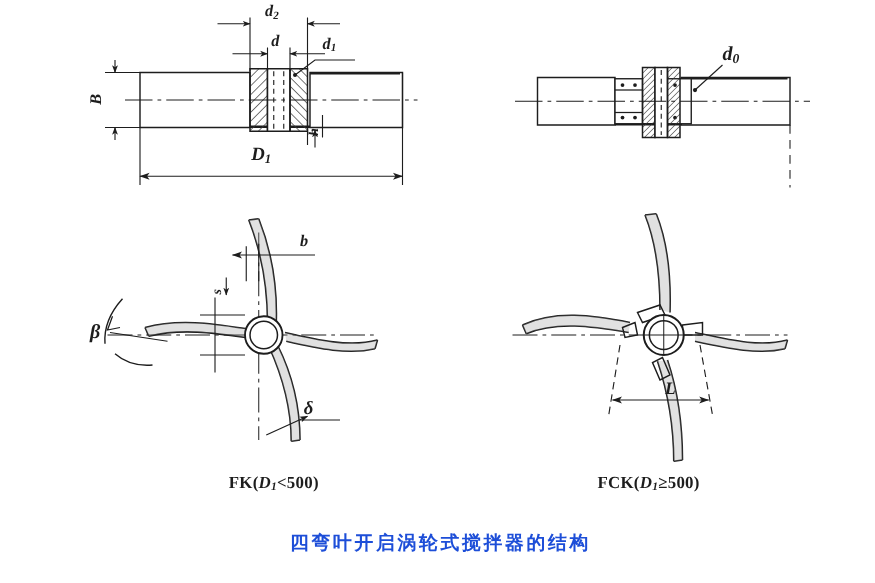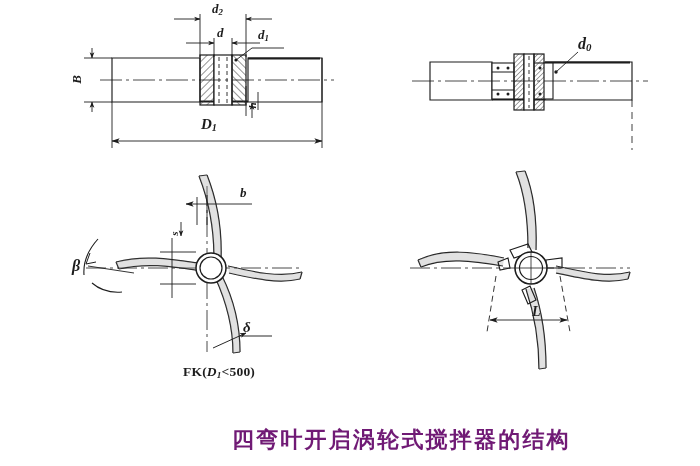--- a/index.html
+++ b/index.html
@@ -50,22 +50,22 @@
     white-space: nowrap;
     letter-spacing: 0.2px;
   }
   .view-label .ital {
     font-style: italic;
   }
   .caption {
     position: absolute;
     font-family: Liberation Sans, sans-serif;
     font-weight: bold;
-    font-size: 22px;
-    color: #701a75;
+    font-size: 15px;
+    color: #1d4ed8;
     white-space: nowrap;
     letter-spacing: 2.2px;
   }
   .rot90 {
     transform: rotate(-90deg);
     transform-origin: 50% 50%;
   }
 </style>
 </head>
 <body>
@@ -349,20 +349,23 @@
   </div>
 
   <div class="lbl" style="left:243px; top:320px; font-size:15px;">
     <span>δ</span>
   </div>
 
   <div class="lbl" style="left:532px; top:305px; font-size:14px;">
     <span>L</span>
   </div>
 
-  <div class="view-label" style="left:183px; top:364px;">
+  <div class="view-label" style="left:183px; top:378px;">
     <span>FK(</span><span class="ital">D</span><span class="sub">1</span><span>&lt;500)</span>
   </div>
 
+  <div class="view-label" style="left:478px; top:378px;">
+    <span>FCK(</span><span class="ital">D</span><span class="sub">1</span><span>≥500)</span>
+  </div>
 
   <div class="caption" style="left:232px; top:425px;">四弯叶开启涡轮式搅拌器的结构</div>
 
 </div>
 
 </body></html>

